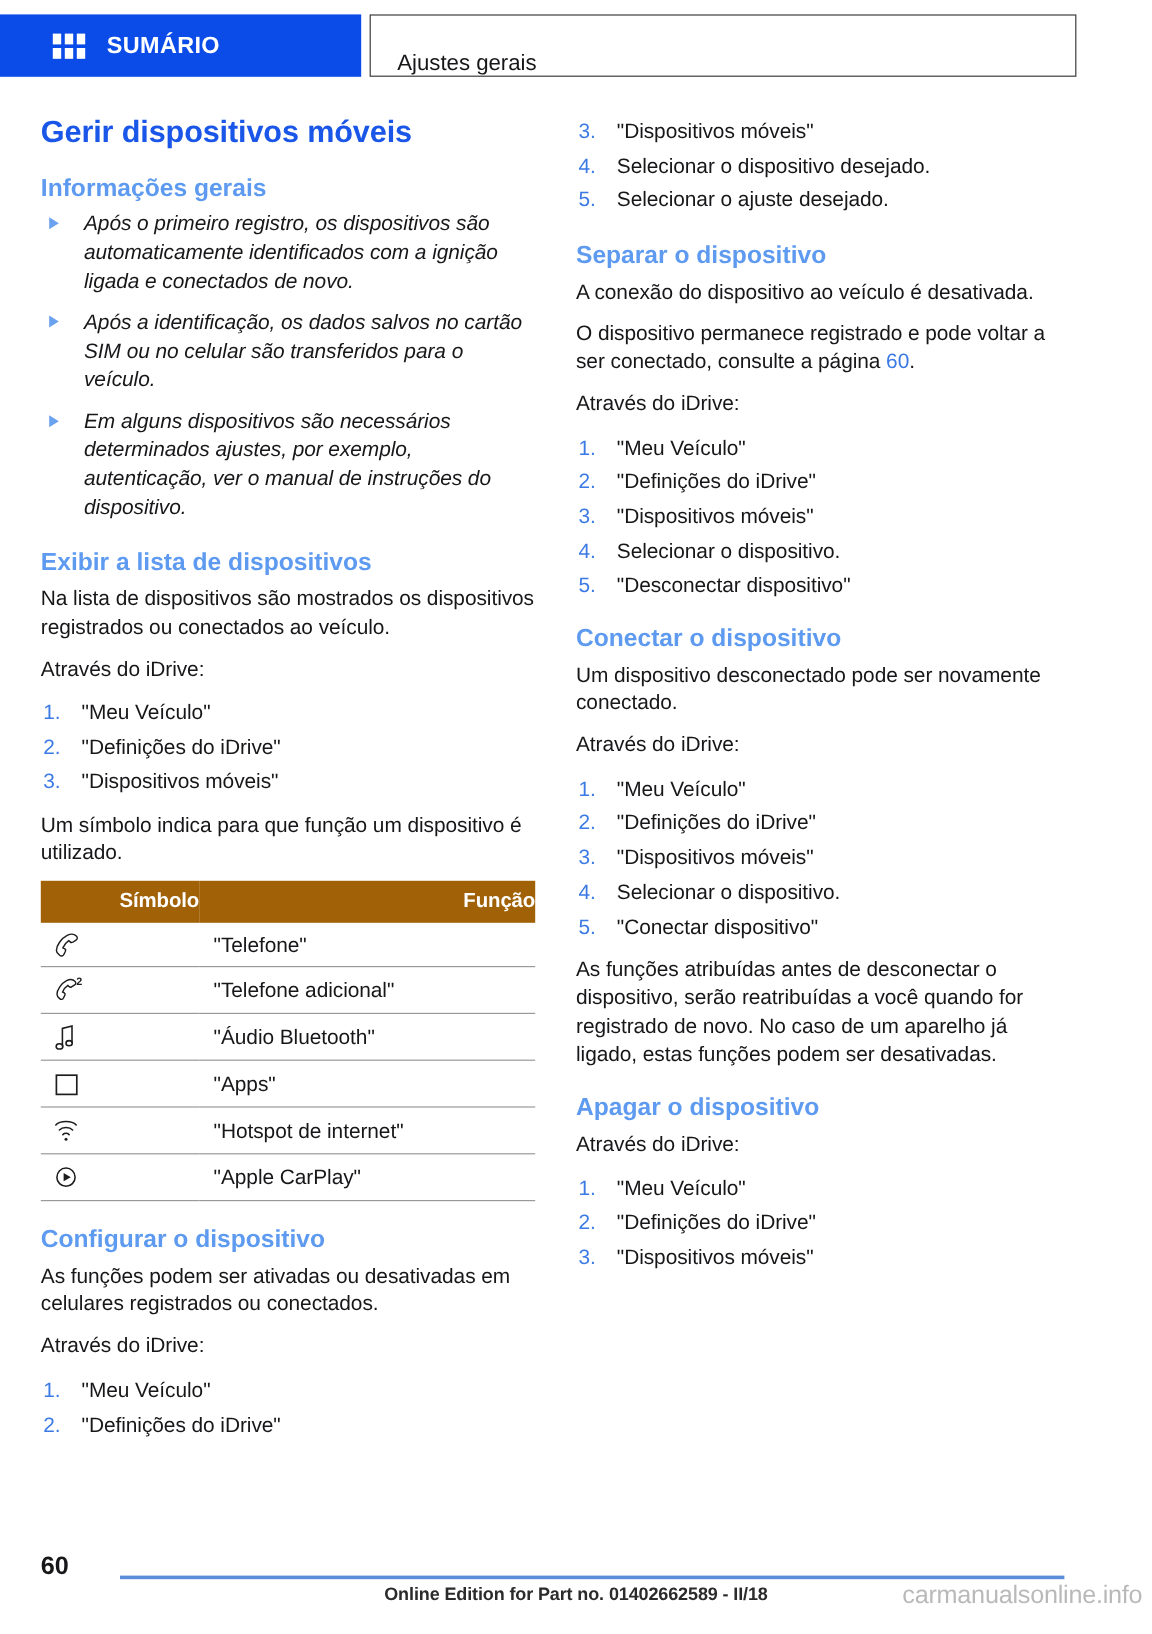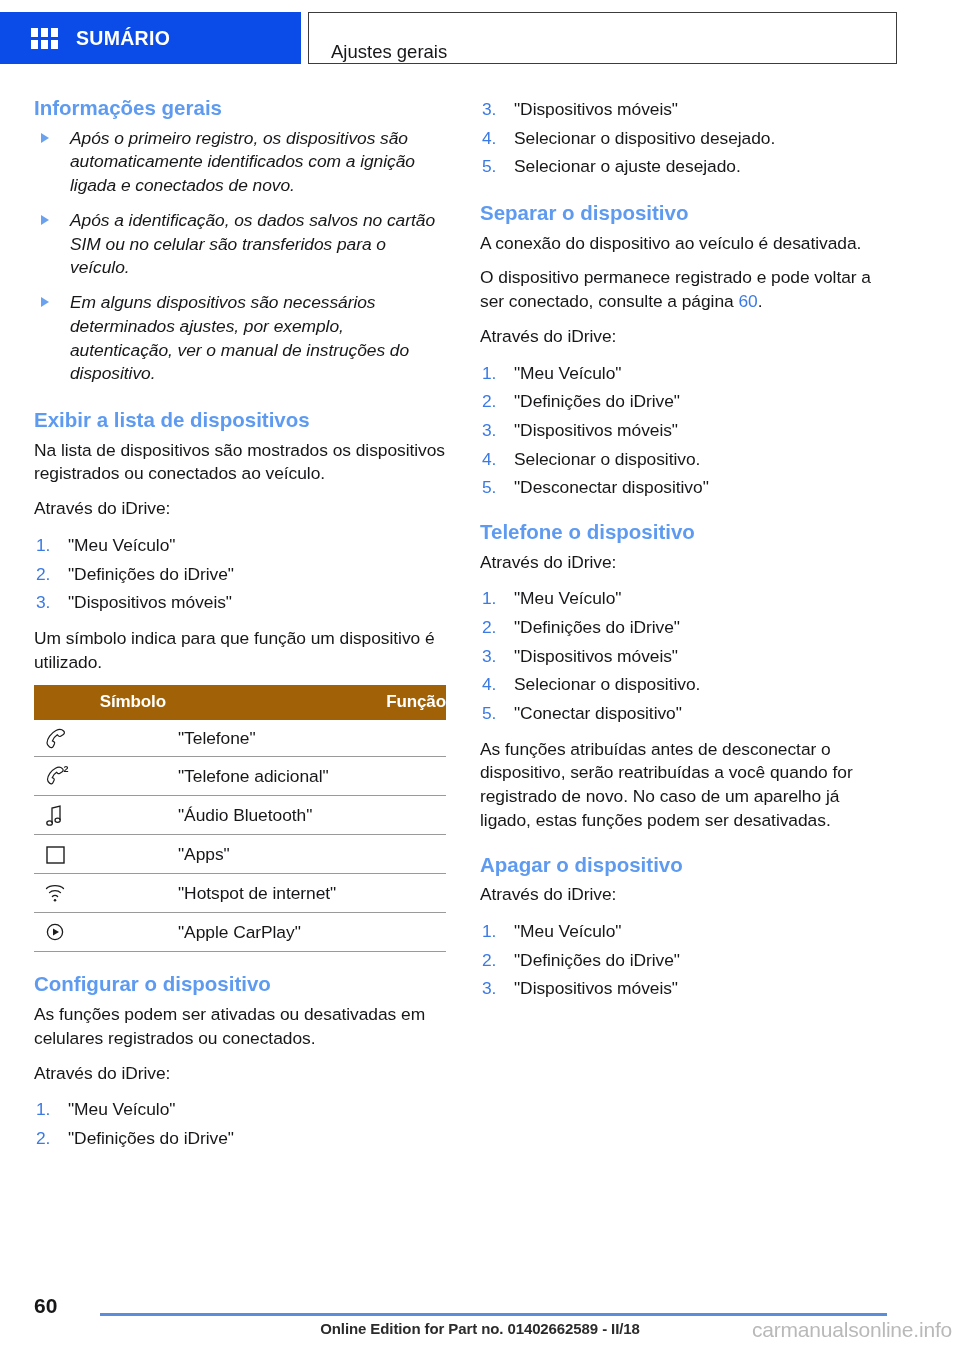--- a/index.html
+++ b/index.html
@@ -10,21 +10,21 @@
     font-family: "Liberation Sans", sans-serif;
     color: #1a1a1a;
     overflow: hidden;
   }
   .page { position: relative; width: 960px; height: 1362px; }
 
   
   .header { position: absolute; top: 12px; left: 0; width: 960px; height: 52px; }
   .sumario-block {
     position: absolute; left: 0; top: 0; width: 301px; height: 52px;
-    background: #0b4ce8; display: flex; align-items: center; padding-left: 31px;
+    background: #0b4ce8; display: flex; align-items: center; padding-left: 44px;
   }
   .grid-icon { width: 26px; height: 20px; display: grid;
     grid-template-columns: repeat(3, 7px); grid-template-rows: repeat(2, 9px);
     gap: 3px 3px; }
   .grid-icon i { background: #ffffff; display: block; width: 7px; height: 9px; }
   .sumario-label {
     color: #ffffff; font-size: 19.5px; font-weight: bold; letter-spacing: .3px;
     margin-left: 19px;
   }
   .breadcrumb-box {
@@ -139,20 +139,21 @@
     </div>
     <div class="breadcrumb-box">
       <span class="breadcrumb-label">Ajustes gerais</span>
     </div>
   </div>
 
   <div class="columns">
 
     <div class="col col-left">
 
+      <h1 class="doc-title">Gerir dispositivos móveis</h1>
 
       <h2 class="sect first">Informações gerais</h2>
 
       <ul class="tri">
         <li>
           <span class="tri-mark"></span>
           <span>Após o primeiro registro, os dispositivos são automaticamente identificados com a ignição ligada e conectados de novo.</span>
         </li>
         <li>
           <span class="tri-mark"></span>
@@ -265,21 +266,22 @@
       <p class="body"><span>O dispositivo permanece registrado e pode voltar a ser conectado, consulte a página </span><span class="pageref">60</span><span>.</span></p>
       <p class="body sub">Através do iDrive:</p>
       <ol class="steps">
         <li><span class="num">1.</span><span>"Meu Veículo"</span></li>
         <li><span class="num">2.</span><span>"Definições do iDrive"</span></li>
         <li><span class="num">3.</span><span>"Dispositivos móveis"</span></li>
         <li><span class="num">4.</span><span>Selecionar o dispositivo.</span></li>
         <li><span class="num">5.</span><span>"Desconectar dispositivo"</span></li>
       </ol>
 
-      <h2 class="sect tight">Telefone o dispositivo</h2>
+      <h2 class="sect tight">Conectar o dispositivo</h2>
+      <p class="body">Um dispositivo desconectado pode ser novamente conectado.</p>
       <p class="body sub">Através do iDrive:</p>
       <ol class="steps">
         <li><span class="num">1.</span><span>"Meu Veículo"</span></li>
         <li><span class="num">2.</span><span>"Definições do iDrive"</span></li>
         <li><span class="num">3.</span><span>"Dispositivos móveis"</span></li>
         <li><span class="num">4.</span><span>Selecionar o dispositivo.</span></li>
         <li><span class="num">5.</span><span>"Conectar dispositivo"</span></li>
       </ol>
       <p class="body">As funções atribuídas antes de desconectar o dispositivo, serão reatribuídas a você quando for registrado de novo. No caso de um aparelho já ligado, estas funções podem ser desativadas.</p>
 

